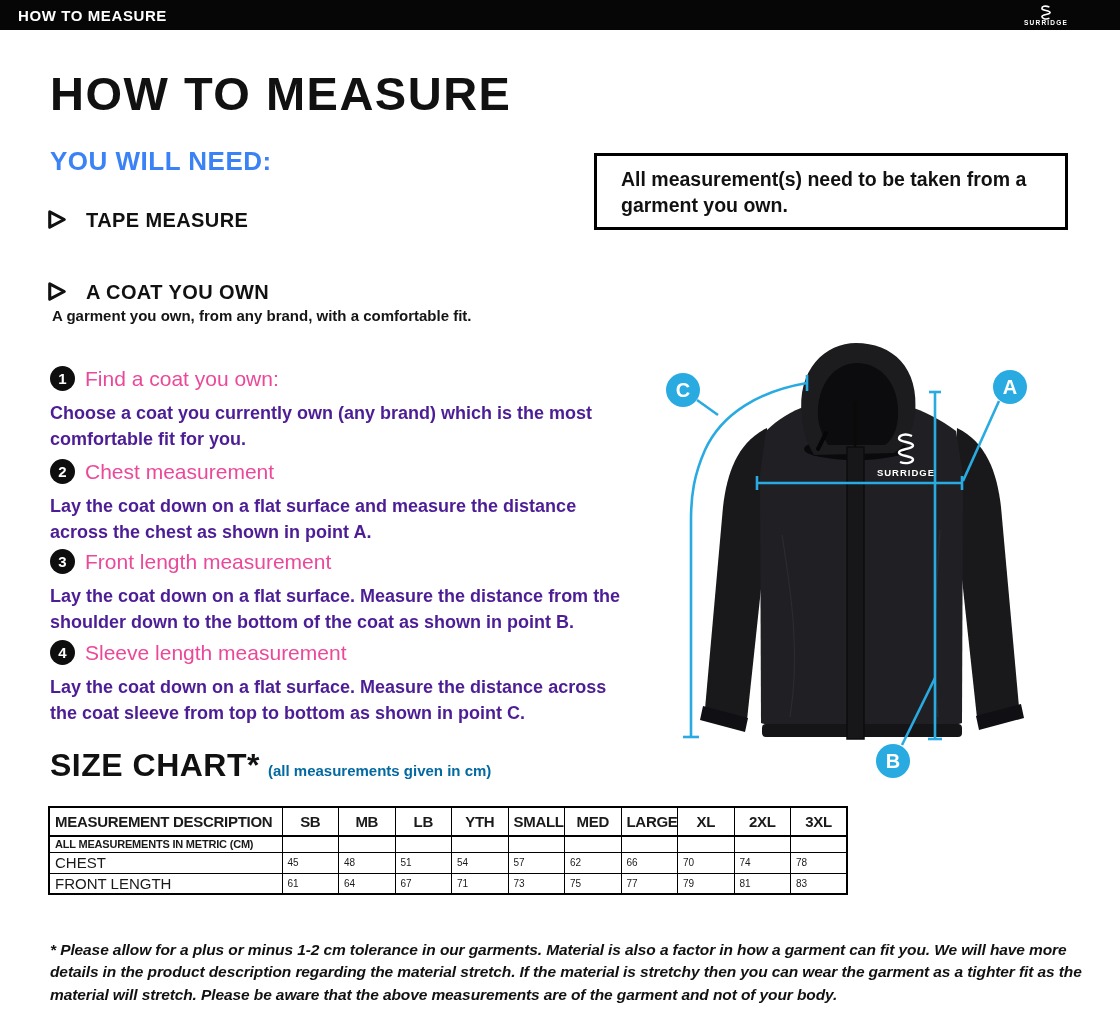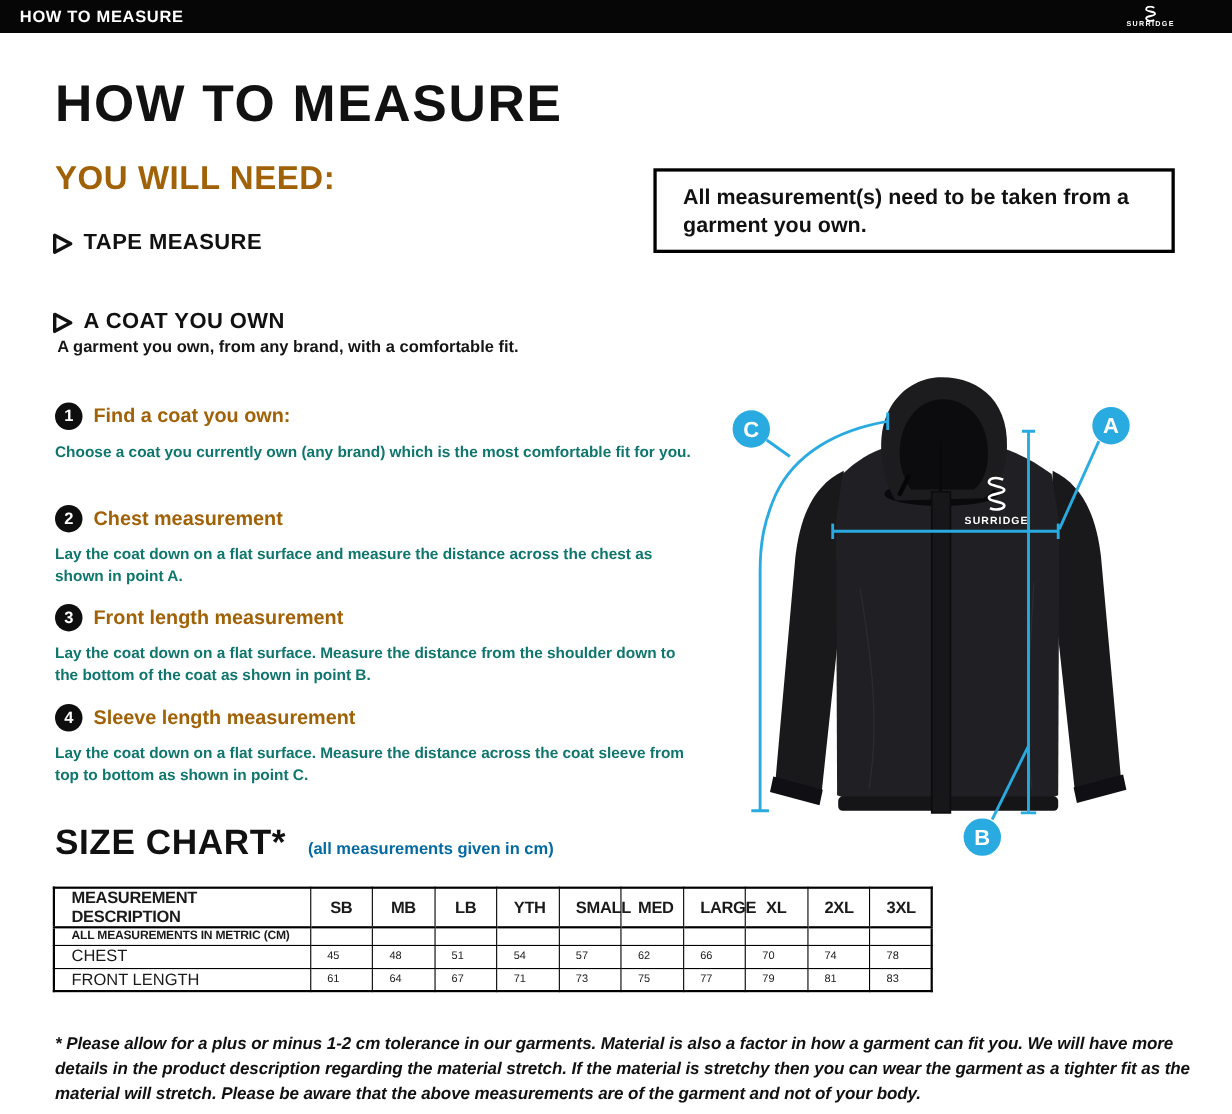--- a/index.html
+++ b/index.html
@@ -17,62 +17,62 @@
   .topbar-title { color:#fff; font-size:15px; font-weight:700; letter-spacing:.6px; }
   .topbar-brand { display:flex; flex-direction:column; align-items:center; margin-right:36px; }
   .topbar-brand-name { color:#fff; font-size:6.5px; font-weight:700; letter-spacing:1.2px; margin-top:-1px; }
   
   .page-title {
     position:absolute; left:50px; top:66px;
     font-size:47px; font-weight:800; letter-spacing:1.5px; color:#111;
   }
   .ywn-heading {
     position:absolute; left:50px; top:146px;
-    font-size:30px; font-weight:800; letter-spacing:.5px; color:#a16207;text-align:center;
+    font-size:26px; font-weight:800; letter-spacing:.5px; color:#3b82f6;text-align:center;
   }
   
   .notice-box {
     position:absolute; left:594px; top:153px; width:474px; height:77px;
     border:3px solid #000; padding:11px 24px;
     font-size:19.5px; font-weight:700; line-height:1.33; color:#111;
   }
   
   .need-item { position:absolute; left:47px; width:520px; }
   .need-item-1 { top:209px; }
   .need-item-2 { top:281px; }
-  .need-head { display:flex; align-items:flex-end; gap:9px; }
+  .need-head { display:flex; align-items:flex-start; gap:19px; }
   .need-label { font-size:20px; font-weight:800; letter-spacing:.4px; color:#111; }
   .need-desc { font-size:15px; font-weight:700; margin-top:3px; margin-left:5px; color:#151515; }
   .tri-icon { width:20px; height:21px; display:block; }
   
   .step { position:absolute; left:50px; width:600px; }
   .step-1 { top:366px; }
   .step-2 { top:459px; }
   .step-3 { top:549px; }
   .step-4 { top:640px; }
   .step-head { display:flex; align-items:center; gap:10px; }
   .step-num {
     width:25px; height:25px; border-radius:50%; background:#0e0e0e; color:#fff;
     font-size:15px; font-weight:800; display:flex; align-items:center; justify-content:center;
     flex:0 0 25px;
   }
-  .step-title { font-size:18px; font-weight:700; color:#a16207; }
-  .step-desc { margin-top:9px; font-size:14px; font-weight:700; line-height:1.45; width:580px; color:#0f766e; }
+  .step-title { font-size:21px; font-weight:400; color:#ec4899; }
+  .step-desc { margin-top:9px; font-size:18px; font-weight:700; line-height:1.45; width:580px; color:#4c1d95; }
   
   .diagram { position:absolute; left:640px; top:335px; width:470px; height:470px; }
   .diagram svg { display:block; }
   
-  .sizechart-head { position:absolute; left:50px; top:747px; display:flex; align-items:baseline; gap:20px; }
+  .sizechart-head { position:absolute; left:50px; top:747px; display:flex; align-items:baseline; gap:8px; }
   .sizechart-title { font-size:32px; font-weight:800; letter-spacing:.5px; color:#111; }
   .sizechart-note { font-size:15px; font-weight:700; color:#0369a1; }
   table.sizes {
     position:absolute; left:48px; top:806px; width:798px;
     border-collapse:collapse; table-layout:fixed;
   }
-  table.sizes th, table.sizes td { border:1px solid #000; padding:0 15px; }
+  table.sizes th, table.sizes td { border:1px solid #000; padding:0 5px; }
   table.sizes { border:2px solid #000; }
   table.sizes thead th { border-bottom:2px solid #000; }
   table.sizes col.desc-col { width:233px; }
   table.sizes col.size-col { width:56.5px; }
   .hdr-row th { height:29px; font-size:15px; font-weight:700; text-align:center; letter-spacing:-0.3px; }
   .hdr-row th:first-child { text-align:left; }
   .metric-row td { height:16px; font-size:11px; font-weight:700; text-align:left; letter-spacing:-0.2px; }
   .data-row td { height:21px; font-size:15px; font-weight:400; text-align:left; }
   .data-row td.num { font-size:10px; text-align:left; }
   

